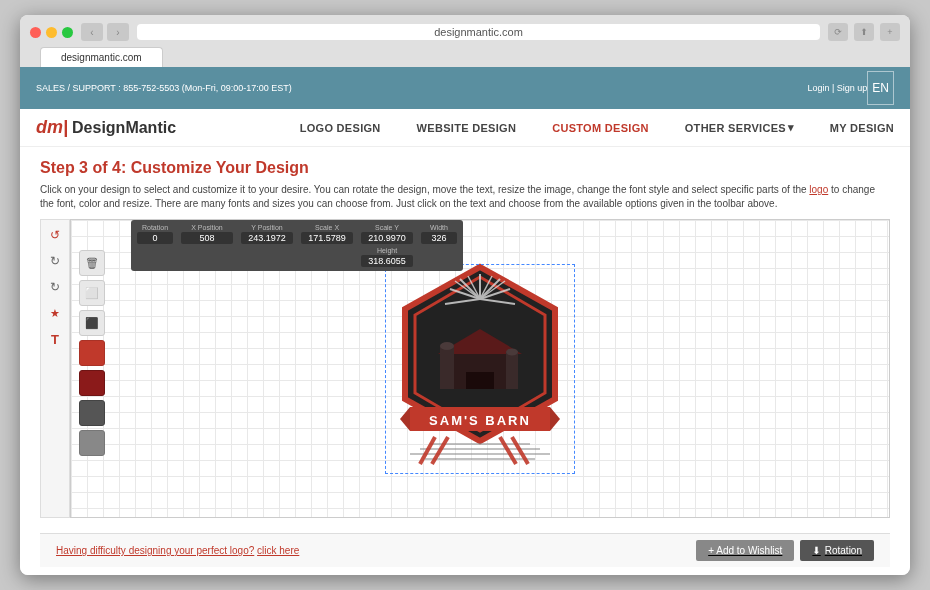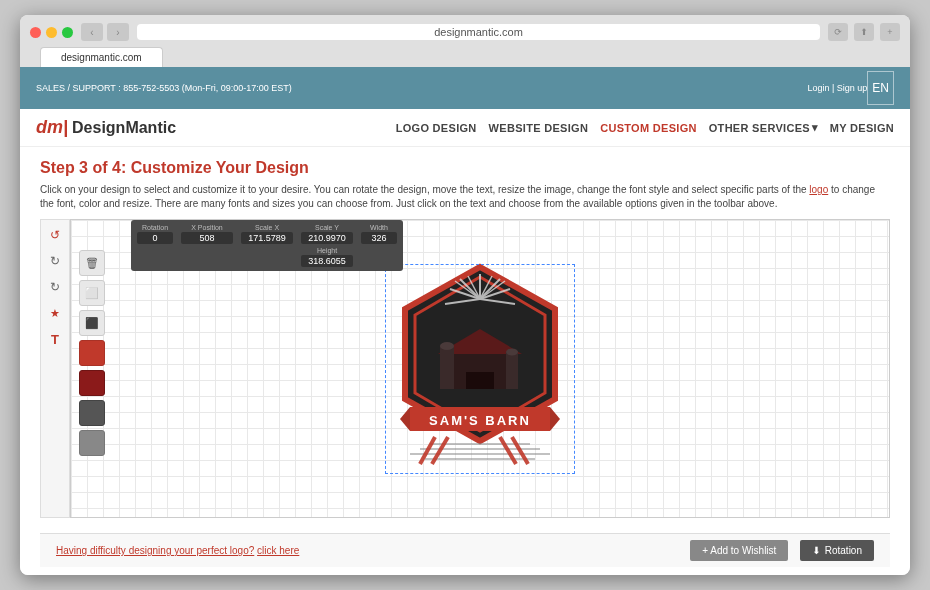--- a/index.html
+++ b/index.html
@@ -27,21 +27,21 @@
 
     
     .site-top-bar { background: #5a8fa0; padding: 4px 16px; font-size: 9px; color: white; display: flex; justify-content: space-between; align-items: center; }
     .top-bar-right { display: flex; align-items: center; }
 
     .site-header { background: white; padding: 8px 16px; display: flex; align-items: center; justify-content: space-between; border-bottom: 1px solid #eee; }
     .logo-area { display: flex; align-items: center; gap: 4px; }
     .logo-dm { color: #c0392b; font-size: 18px; font-weight: bold; font-style: italic; }
     .logo-text { color: #333; font-size: 16px; font-weight: bold; }
 
-    .main-nav { display: flex; gap: 12px; align-items: center; }
+    .main-nav { display: flex; gap: 36px; align-items: center; }
     .nav-item { font-size: 11px; color: #444; cursor: pointer; text-transform: uppercase; font-weight: 600; letter-spacing: 0.3px; }
     .nav-item.active { color: #c0392b; }
     .nav-item-dropdown { display: flex; align-items: center; gap: 2px; }
 
     .site-content { flex: 1; padding: 12px 20px 8px; display: flex; flex-direction: column; overflow: hidden; }
 
     .page-title { color: #c0392b; font-size: 16px; font-weight: bold; margin-bottom: 6px; }
 
     .instruction-text { font-size: 10px; color: #444; line-height: 1.4; margin-bottom: 8px; }
     .instruction-text span.highlight { color: #c0392b; text-decoration: underline; cursor: pointer; }
@@ -76,21 +76,21 @@
     .canvas-icon-btn { width: 26px; height: 26px; background: #e8e8e8; border: 1px solid #ccc; border-radius: 3px; display: flex; align-items: center; justify-content: center; font-size: 11px; cursor: pointer; color: #555; }
     .canvas-icon-btn.color-red { background: #c0392b; border-color: #a93226; }
     .canvas-icon-btn.color-darkred { background: #8b1a1a; border-color: #6e1414; }
     .canvas-icon-btn.color-dark { background: #555; border-color: #444; }
     .canvas-icon-btn.color-gray { background: #888; border-color: #777; }
 
     
     .bottom-bar { display: flex; justify-content: space-between; align-items: center; padding: 6px 16px; background: #f8f8f8; border-top: 1px solid #ddd; margin-top: 15px; }
     .bottom-text { font-size: 10px; color: #555; }
     .bottom-text span { color: #c0392b; cursor: pointer; text-decoration: underline; }
-    .bottom-buttons { display: flex; gap: 12px; }
+    .bottom-buttons { display: flex; gap: 6px; text-decoration: underline; }
     .btn-wishlist { background: #888; color: white; border: none; padding: 5px 12px; font-size: 10px; cursor: pointer; border-radius: 2px; display: flex; align-items: center; gap: 4px; }
     .btn-download { background: #555; color: white; border: none; padding: 5px 12px; font-size: 10px; cursor: pointer; border-radius: 2px; display: flex; align-items: center; gap: 4px; }
   </style>
 </head>
 <body>
 
 <div class="browser-window">
 
   <div class="browser-chrome">
     <div class="browser-top">
@@ -165,20 +165,24 @@
         <div class="canvas-wrapper">
 
           <div class="floating-toolbar">
             <div class="float-field-group">
               <span class="float-field-label">Rotation</span>
               <input class="float-field-input small" type="text" value="0" style="">
             </div>
             <div class="float-field-group">
               <span class="float-field-label">X Position</span>
               <input class="float-field-input" type="text" value="508" style="">
+            </div>
+            <div class="float-field-group">
+              <span class="float-field-label">Y Position</span>
+              <input class="float-field-input" type="text" value="243.1972" style="">
             </div>
             <div class="float-field-group">
               <span class="float-field-label">Scale X</span>
               <input class="float-field-input" type="text" value="171.5789" style="">
             </div>
             <div style="display:flex;flex-direction:column;gap:3px;">
               <div class="float-field-group">
                 <span class="float-field-label">Scale Y</span>
                 <input class="float-field-input" type="text" value="210.9970" style="">
               </div>

